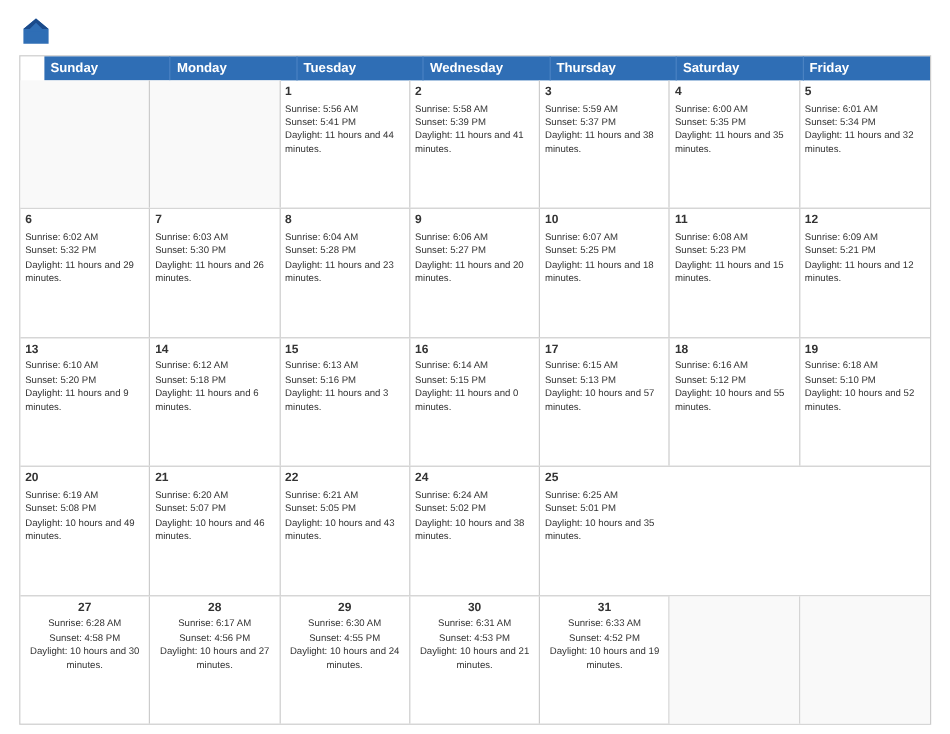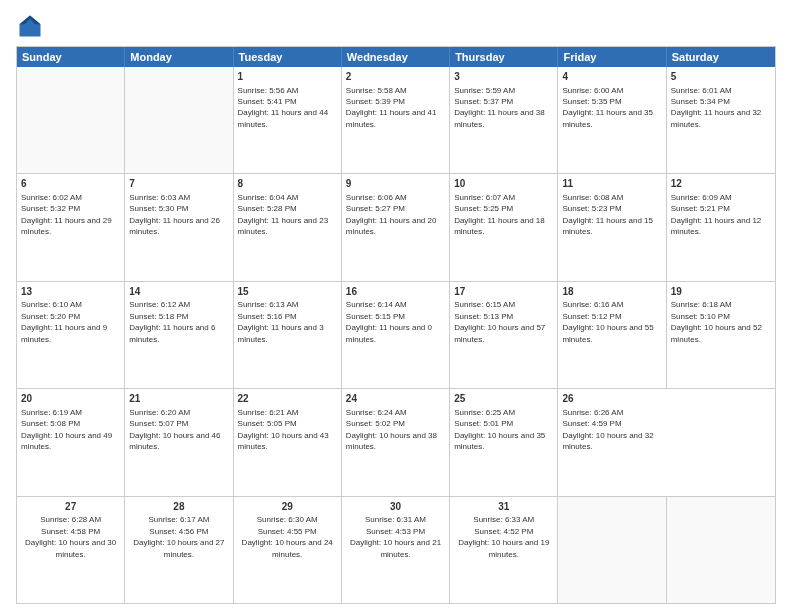--- a/index.html
+++ b/index.html
@@ -63,20 +63,21 @@
     .calendar {
       flex: 1;
       display: flex;
       flex-direction: column;
       border: 1px solid #ccc;
     }
     .cal-header {
       display: grid;
       grid-template-columns: repeat(7, 1fr);
       background: #2f6eb5;
+      margin-left: 20px;
     }
     .cal-header-cell {
       color: #fff;
       font-size: 11px;
       font-weight: bold;
       padding: 4px 5px;
       border-right: 1px solid #4a82c2;
     }
     .cal-header-cell:last-child { border-right: none; }
     .cal-body {
@@ -135,22 +136,22 @@
     </div>
   </div>
 
   <div class="calendar">
     <div class="cal-header">
     <div class="cal-header-cell">Sunday</div>
         <div class="cal-header-cell">Monday</div>
         <div class="cal-header-cell">Tuesday</div>
         <div class="cal-header-cell">Wednesday</div>
         <div class="cal-header-cell">Thursday</div>
+        <div class="cal-header-cell">Saturday</div>
         <div class="cal-header-cell">Friday</div>
-        <div class="cal-header-cell">Saturday</div>
       </div>
     <div class="cal-body">
     <div class="cal-row">
           <div class="cal-cell empty"></div>
           <div class="cal-cell empty"></div>
           <div class="cal-cell"><span class="day-num">1</span><span class="cell-text" style="white-space: pre-line;">Sunrise: 5:56 AM
 Sunset: 5:41 PM
 Daylight: 11 hours and 44 minutes.</span></div>
           <div class="cal-cell"><span class="day-num">2</span><span class="cell-text" style="white-space: pre-line; margin-top: 25px;">Sunrise: 5:58 AM
 Sunset: 5:39 PM
@@ -220,23 +221,20 @@
 Daylight: 10 hours and 46 minutes.</span></div>
           <div class="cal-cell"><span class="day-num">22</span><span class="cell-text" style="white-space: pre-line;">Sunrise: 6:21 AM
 Sunset: 5:05 PM
 Daylight: 10 hours and 43 minutes.</span></div>
           <div class="cal-cell"><span class="day-num">24</span><span class="cell-text" style="white-space: pre-line;">Sunrise: 6:24 AM
 Sunset: 5:02 PM
 Daylight: 10 hours and 38 minutes.</span></div>
           <div class="cal-cell"><span class="day-num">25</span><span class="cell-text" style="white-space: pre-line;">Sunrise: 6:25 AM
 Sunset: 5:01 PM
 Daylight: 10 hours and 35 minutes.</span></div>
-          <div class="cal-cell"><span class="day-num">26</span><span class="cell-text" style="white-space: pre-line;">Sunrise: 6:26 AM
-Sunset: 4:59 PM
-Daylight: 10 hours and 32 minutes.</span></div>
         </div>
         <div class="cal-row">
           <div class="cal-cell"><span class="day-num">27</span><span class="cell-text" style="white-space: pre-line;">Sunrise: 6:28 AM
 Sunset: 4:58 PM
 Daylight: 10 hours and 30 minutes.</span></div>
           <div class="cal-cell"><span class="day-num">28</span><span class="cell-text" style="white-space: pre-line;">Sunrise: 6:17 AM
 Sunset: 4:56 PM
 Daylight: 10 hours and 27 minutes.</span></div>
           <div class="cal-cell"><span class="day-num">29</span><span class="cell-text" style="white-space: pre-line;">Sunrise: 6:30 AM
 Sunset: 4:55 PM

